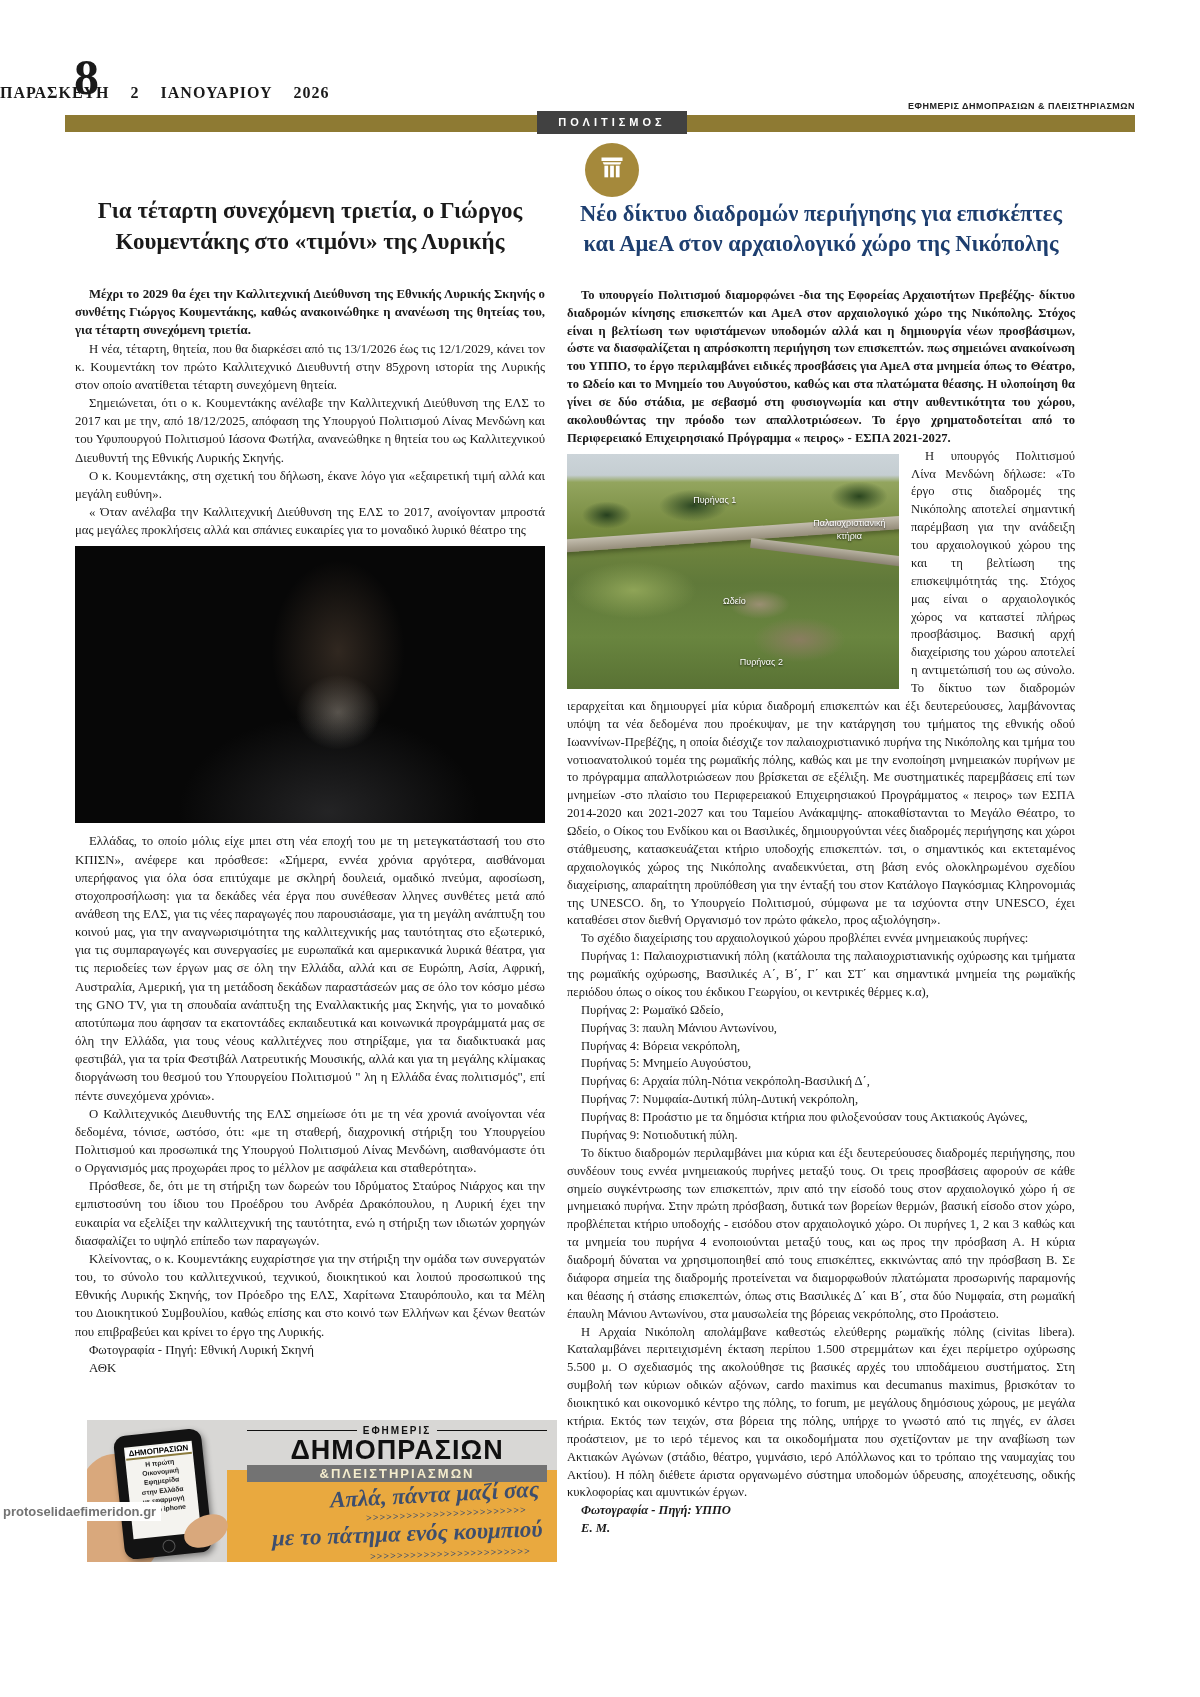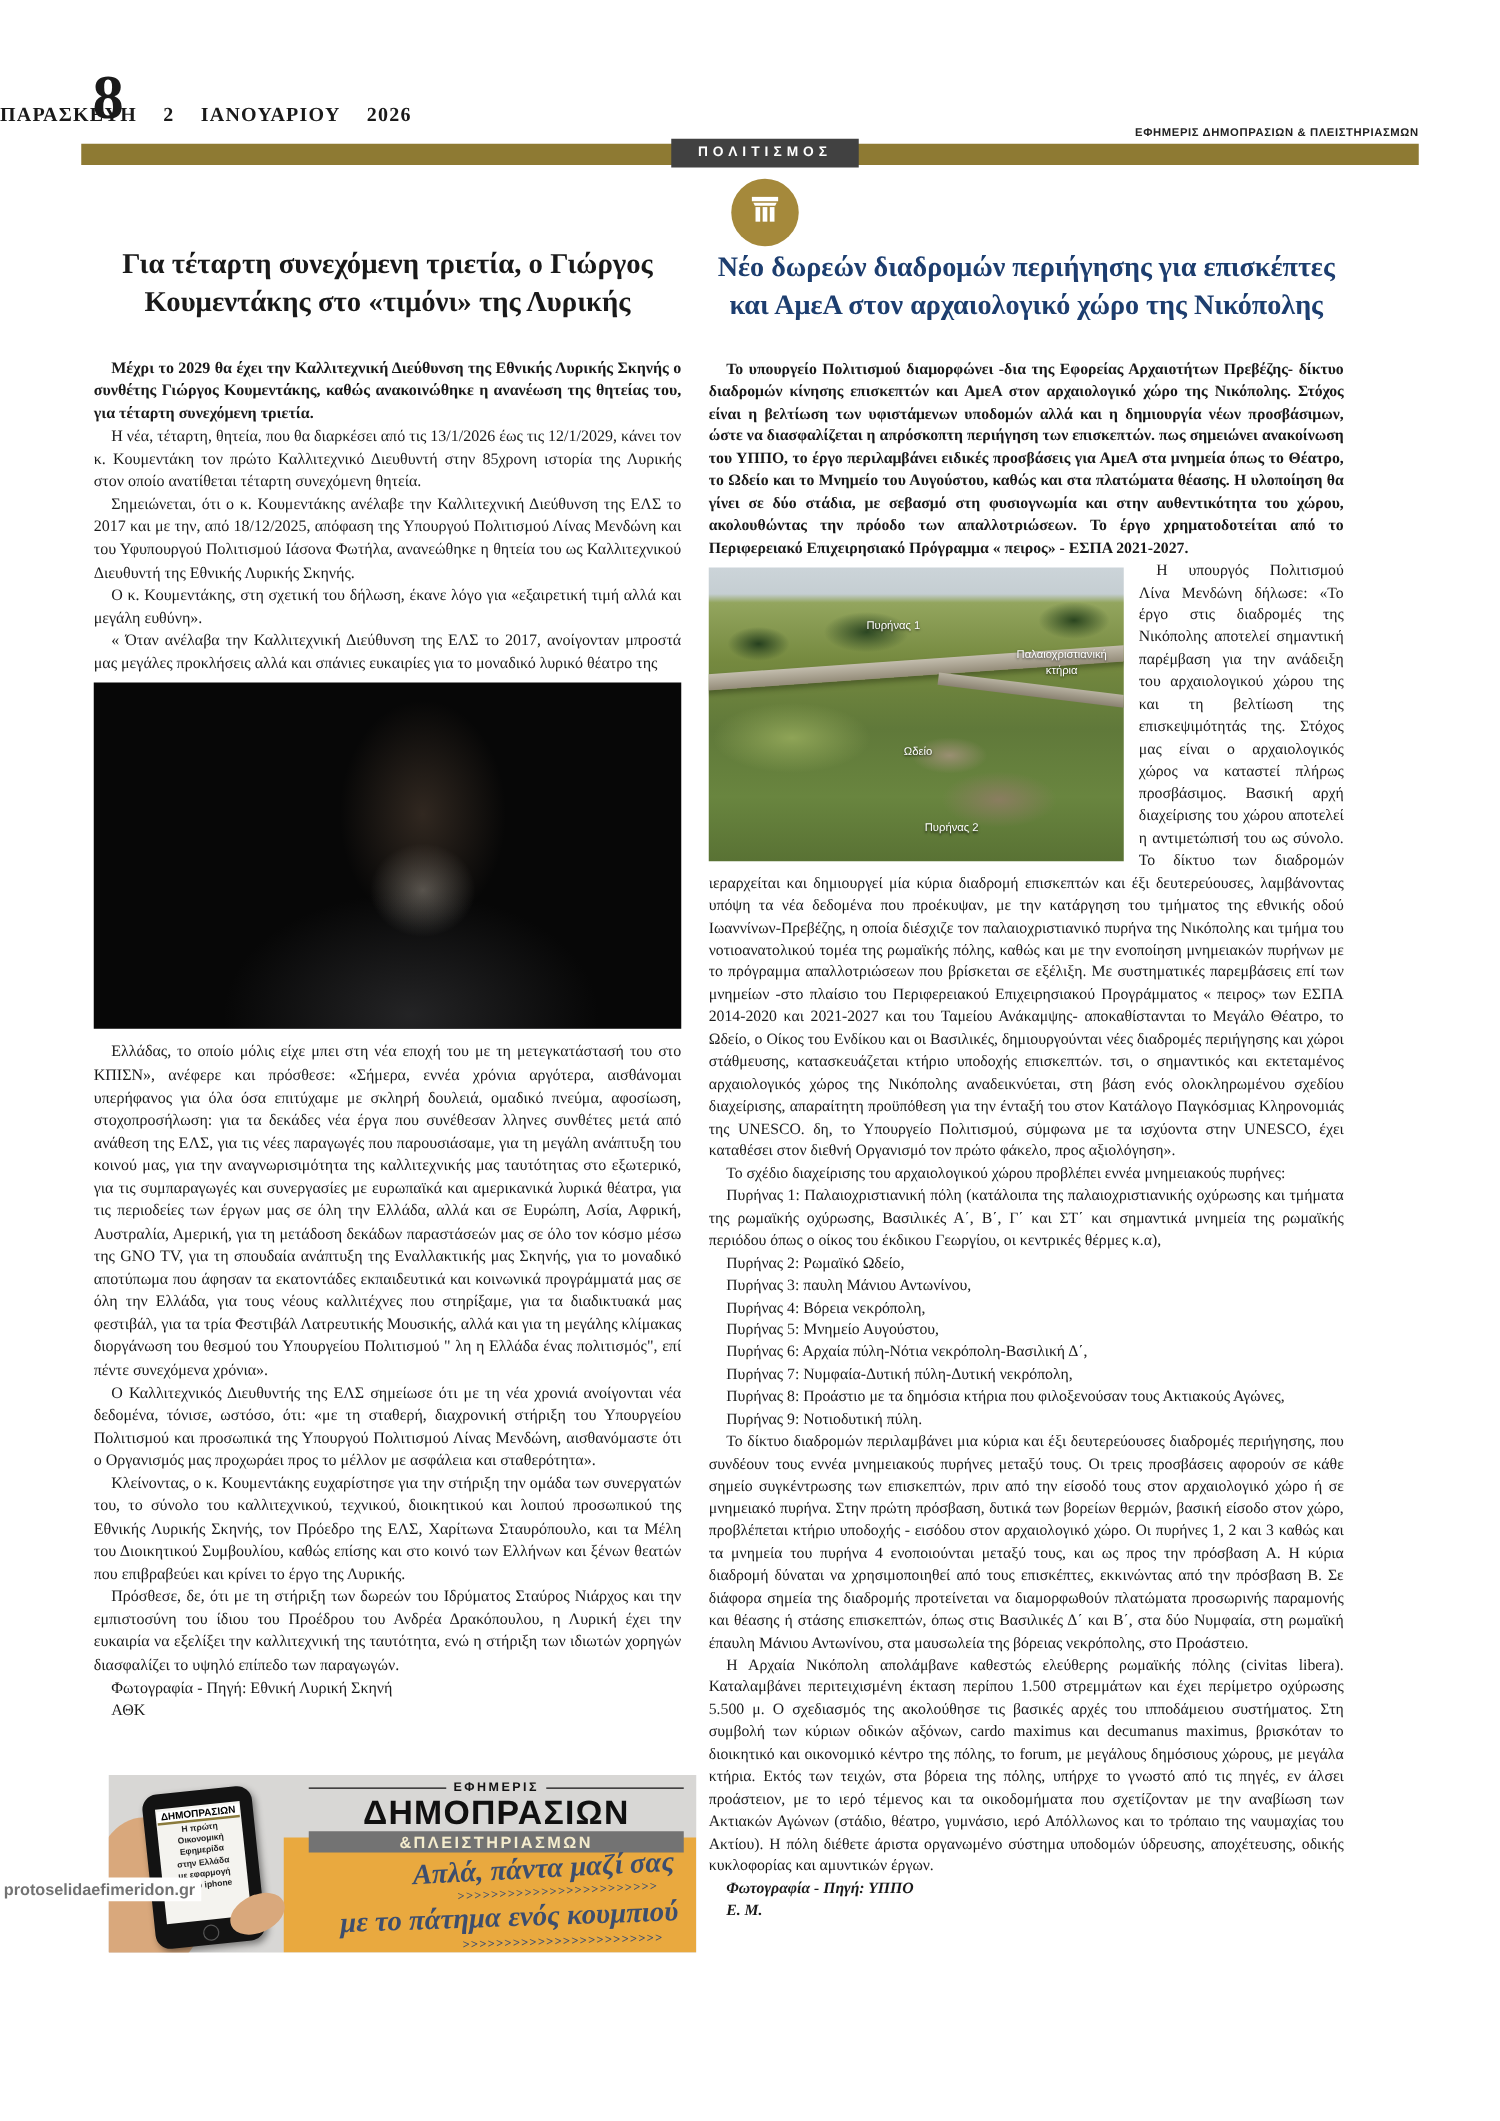--- a/index.html
+++ b/index.html
@@ -115,28 +115,28 @@
   <div class="col col-left">
     <h1 class="headline">Για τέταρτη συνεχόμενη τριετία, ο Γιώργος Κουμεντάκης στο «τιμόνι» της Λυρικής</h1>
     <p class="lead">Μέχρι το 2029 θα έχει την Καλλιτεχνική Διεύθυνση της Εθνικής Λυρικής Σκηνής ο συνθέτης Γιώργος Κουμεντάκης, καθώς ανακοινώθηκε η ανανέωση της θητείας του, για τέταρτη συνεχόμενη τριετία.</p>
     <p>Η νέα, τέταρτη, θητεία, που θα διαρκέσει από τις 13/1/2026 έως τις 12/1/2029, κάνει τον κ. Κουμεντάκη τον πρώτο Καλλιτεχνικό Διευθυντή στην 85χρονη ιστορία της Λυρικής στον οποίο ανατίθεται τέταρτη συνεχόμενη θητεία.</p>
     <p>Σημειώνεται, ότι ο κ. Κουμεντάκης ανέλαβε την Καλλιτεχνική Διεύθυνση της ΕΛΣ το 2017 και με την, από 18/12/2025, απόφαση της Υπουργού Πολιτισμού Λίνας Μενδώνη και του Υφυπουργού Πολιτισμού Ιάσονα Φωτήλα, ανανεώθηκε η θητεία του ως Καλλιτεχνικού Διευθυντή της Εθνικής Λυρικής Σκηνής.</p>
     <p>Ο κ. Κουμεντάκης, στη σχετική του δήλωση, έκανε λόγο για «εξαιρετική τιμή αλλά και μεγάλη ευθύνη».</p>
     <p>« Όταν ανέλαβα την Καλλιτεχνική Διεύθυνση της ΕΛΣ το 2017, ανοίγονταν μπροστά μας μεγάλες προκλήσεις αλλά και σπάνιες ευκαιρίες για το μοναδικό λυρικό θέατρο της</p>
     <div class="portrait"></div>
     <p>Ελλάδας, το οποίο μόλις είχε μπει στη νέα εποχή του με τη μετεγκατάστασή του στο ΚΠΙΣΝ», ανέφερε και πρόσθεσε: «Σήμερα, εννέα χρόνια αργότερα, αισθάνομαι υπερήφανος για όλα όσα επιτύχαμε με σκληρή δουλειά, ομαδικό πνεύμα, αφοσίωση, στοχοπροσήλωση: για τα δεκάδες νέα έργα που συνέθεσαν  λληνες συνθέτες μετά από ανάθεση της ΕΛΣ, για τις νέες παραγωγές που παρουσιάσαμε, για τη μεγάλη ανάπτυξη του κοινού μας, για την αναγνωρισιμότητα της καλλιτεχνικής μας ταυτότητας στο εξωτερικό, για τις συμπαραγωγές και συνεργασίες με ευρωπαϊκά και αμερικανικά λυρικά θέατρα, για τις περιοδείες των έργων μας σε όλη την Ελλάδα, αλλά και σε Ευρώπη, Ασία, Αφρική, Αυστραλία, Αμερική, για τη μετάδοση δεκάδων παραστάσεών μας σε όλο τον κόσμο μέσω της GNO TV, για τη σπουδαία ανάπτυξη της Εναλλακτικής μας Σκηνής, για το μοναδικό αποτύπωμα που άφησαν τα εκατοντάδες εκπαιδευτικά και κοινωνικά προγράμματά μας σε όλη την Ελλάδα, για τους νέους καλλιτέχνες που στηρίξαμε, για τα διαδικτυακά μας φεστιβάλ, για τα τρία Φεστιβάλ Λατρευτικής Μουσικής, αλλά και για τη μεγάλης κλίμακας διοργάνωση του θεσμού του Υπουργείου Πολιτισμού " λη η Ελλάδα ένας πολιτισμός", επί πέντε συνεχόμενα χρόνια».</p>
     <p>Ο Καλλιτεχνικός Διευθυντής της ΕΛΣ σημείωσε ότι με τη νέα χρονιά ανοίγονται νέα δεδομένα, τόνισε, ωστόσο, ότι: «με τη σταθερή, διαχρονική στήριξη του Υπουργείου Πολιτισμού και προσωπικά της Υπουργού Πολιτισμού Λίνας Μενδώνη, αισθανόμαστε ότι ο Οργανισμός μας προχωράει προς το μέλλον με ασφάλεια και σταθερότητα».</p>
+    <p>Πρόσθεσε, δε, ότι με τη στήριξη των δωρεών του Ιδρύματος Σταύρος Νιάρχος και την εμπιστοσύνη του ίδιου του Προέδρου του Ανδρέα Δρακόπουλου, η Λυρική έχει την ευκαιρία να εξελίξει την καλλιτεχνική της ταυτότητα, ενώ η στήριξη των ιδιωτών χορηγών διασφαλίζει το υψηλό επίπεδο των παραγωγών.</p>
     <p>Κλείνοντας, ο κ. Κουμεντάκης ευχαρίστησε για την στήριξη την ομάδα των συνεργατών του, το σύνολο του καλλιτεχνικού, τεχνικού, διοικητικού και λοιπού προσωπικού της Εθνικής Λυρικής Σκηνής, τον Πρόεδρο της ΕΛΣ, Χαρίτωνα Σταυρόπουλο, και τα Μέλη του Διοικητικού Συμβουλίου, καθώς επίσης και στο κοινό των Ελλήνων και ξένων θεατών που επιβραβεύει και κρίνει το έργο της Λυρικής.</p>
-    <p>Πρόσθεσε, δε, ότι με τη στήριξη των δωρεών του Ιδρύματος Σταύρος Νιάρχος και την εμπιστοσύνη του ίδιου του Προέδρου του Ανδρέα Δρακόπουλου, η Λυρική έχει την ευκαιρία να εξελίξει την καλλιτεχνική της ταυτότητα, ενώ η στήριξη των ιδιωτών χορηγών διασφαλίζει το υψηλό επίπεδο των παραγωγών.</p>
     <p class="credit">Φωτογραφία - Πηγή: Εθνική Λυρική Σκηνή</p>
     <p class="byline">ΑΘΚ</p>
   </div>
 
   <div class="col col-right">
-    <h1 class="headline navy">Νέο δωρεών διαδρομών περιήγησης για επισκέπτες και ΑμεΑ στον αρχαιολογικό χώρο της Νικόπολης</h1>
+    <h1 class="headline navy">Νέο δίκτυο διαδρομών περιήγησης για επισκέπτες και ΑμεΑ στον αρχαιολογικό χώρο της Νικόπολης</h1>
     <p class="lead">Το υπουργείο Πολιτισμού διαμορφώνει -δια της Εφορείας Αρχαιοτήτων Πρεβέζης- δίκτυο διαδρομών κίνησης επισκεπτών και ΑμεΑ στον αρχαιολογικό χώρο της Νικόπολης. Στόχος είναι η βελτίωση των υφιστάμενων υποδομών αλλά και η δημιουργία νέων προσβάσιμων, ώστε να διασφαλίζεται η απρόσκοπτη περιήγηση των επισκεπτών.  πως σημειώνει ανακοίνωση του ΥΠΠΟ, το έργο περιλαμβάνει ειδικές προσβάσεις για ΑμεΑ στα μνημεία όπως το Θέατρο, το Ωδείο και το Μνημείο του Αυγούστου, καθώς και στα πλατώματα θέασης. Η υλοποίηση θα γίνει σε δύο στάδια, με σεβασμό στη φυσιογνωμία και στην αυθεντικότητα του χώρου, ακολουθώντας την πρόοδο των απαλλοτριώσεων. Το έργο χρηματοδοτείται από το Περιφερειακό Επιχειρησιακό Πρόγραμμα « πειρος» - ΕΣΠΑ 2021-2027.</p>
     <div class="clearfix">
       <div class="aerial">
         <div class="wall"></div>
         <div class="wall2"></div>
         <span class="photo-label" style="left:38%;top:17%;">Πυρήνας 1</span>
         <span class="photo-label" style="right:2%;top:27%;width:86px;">Παλαιοχριστιανική κτήρια</span>
         <span class="photo-label" style="left:47%;top:60%;">Ωδείο</span>
         <span class="photo-label" style="left:40%;top:86%;padding-left:40px;">Πυρήνας 2</span>
       </div>

